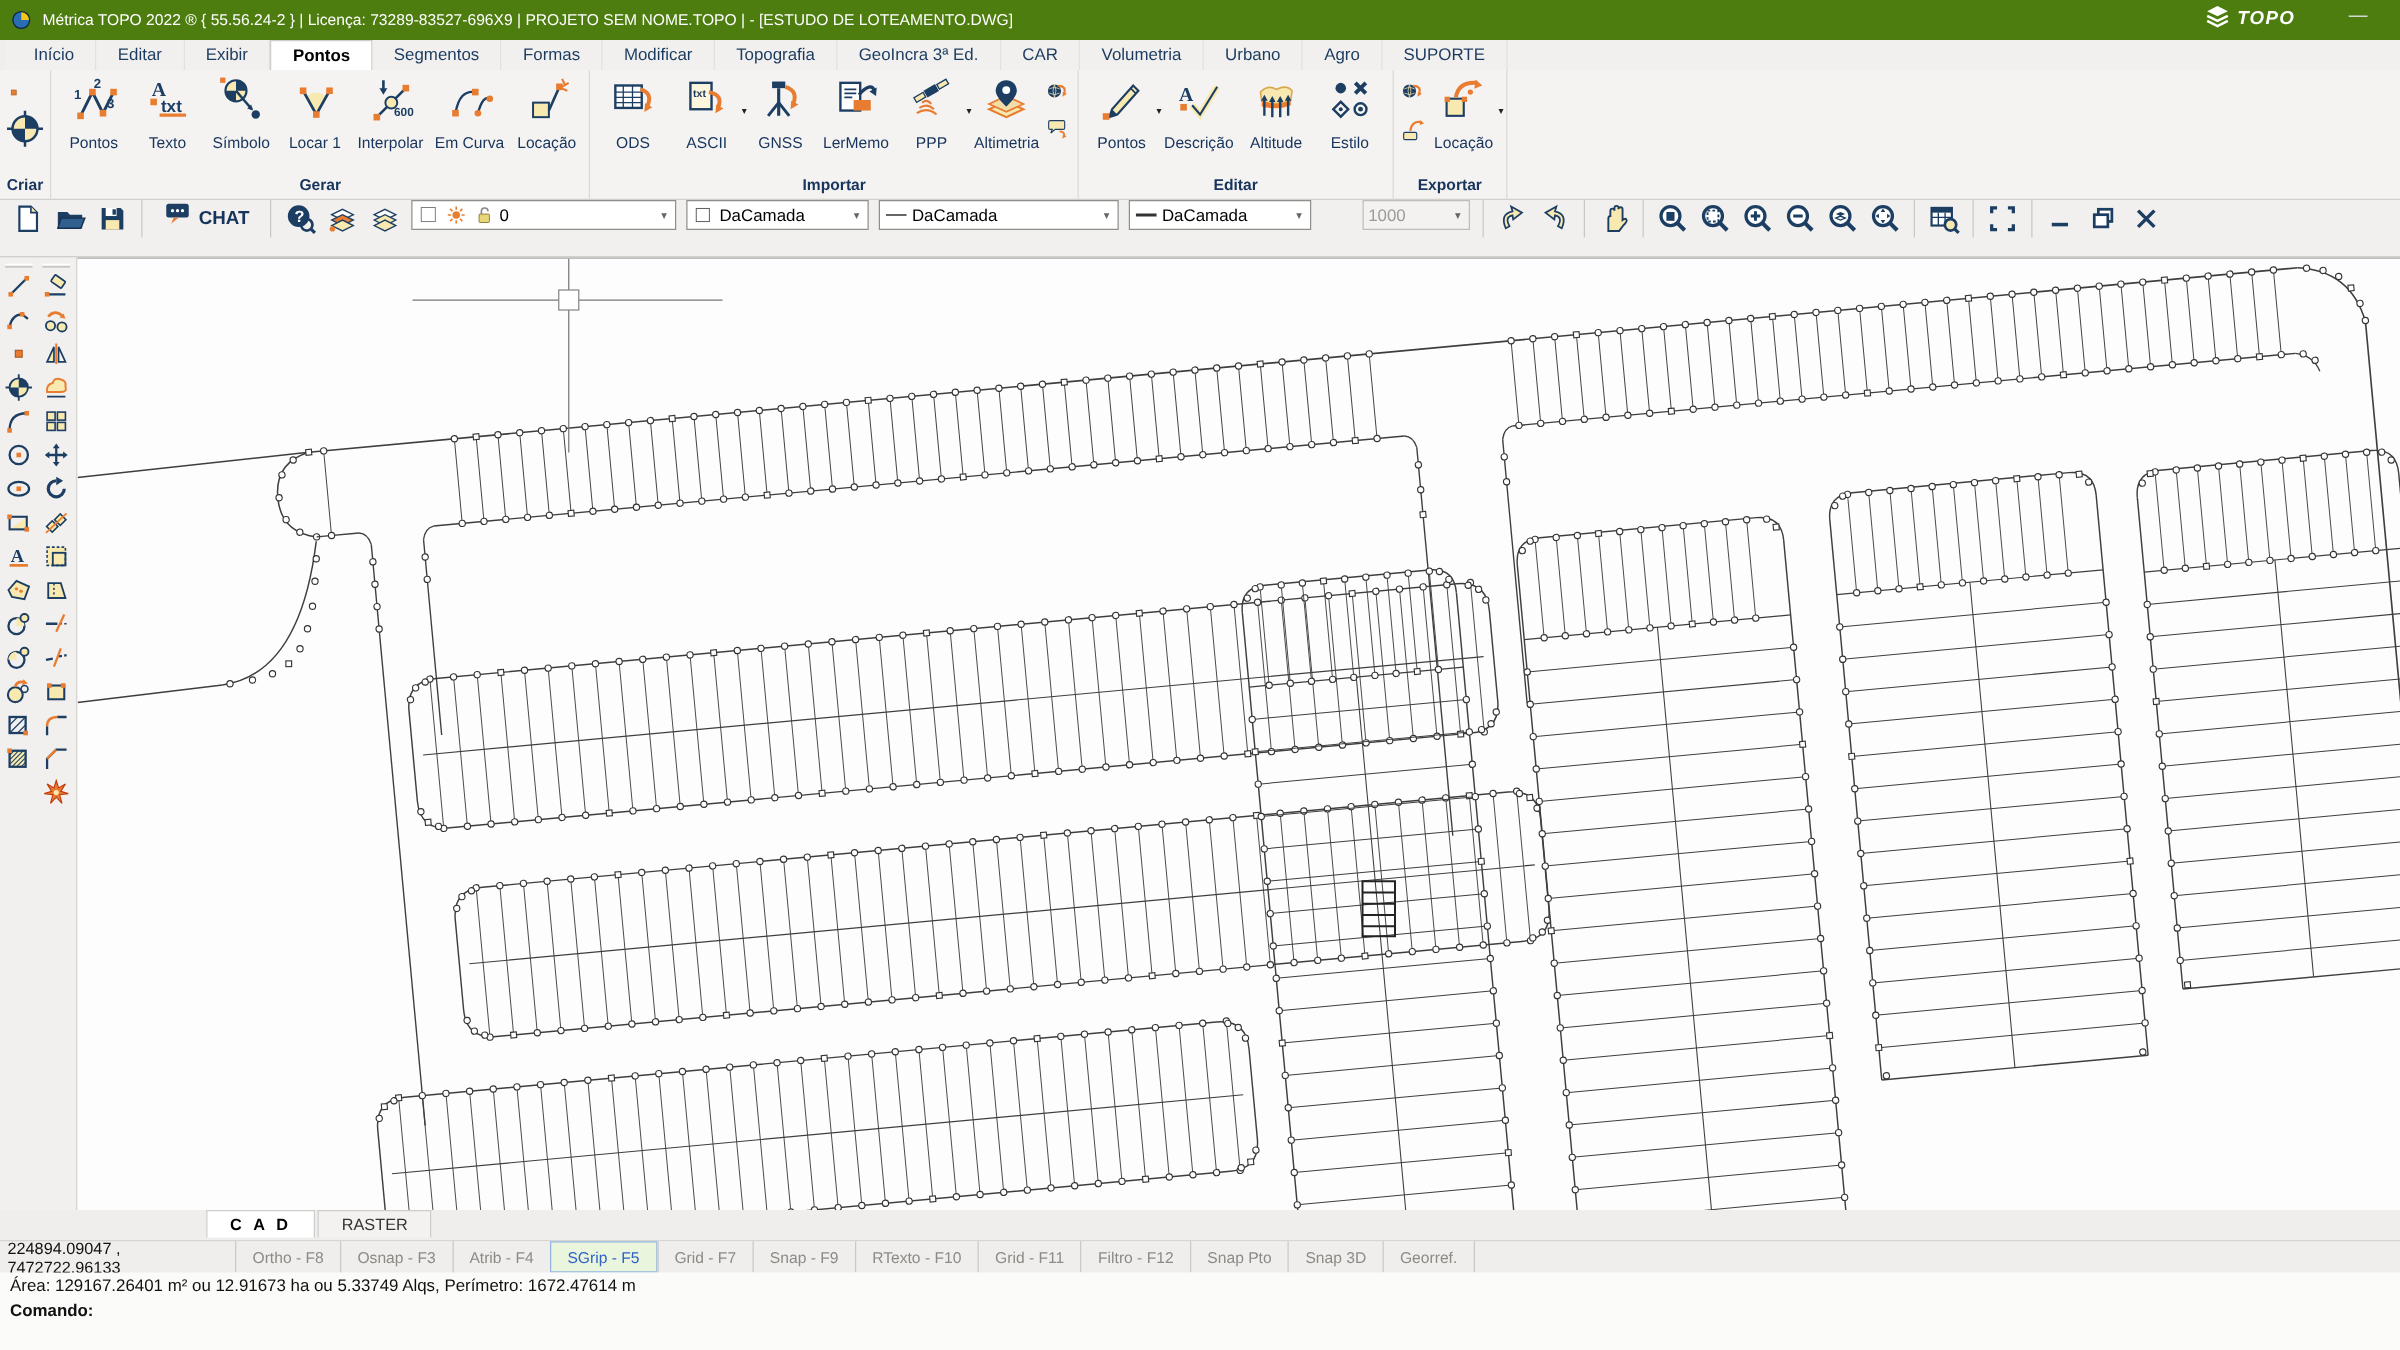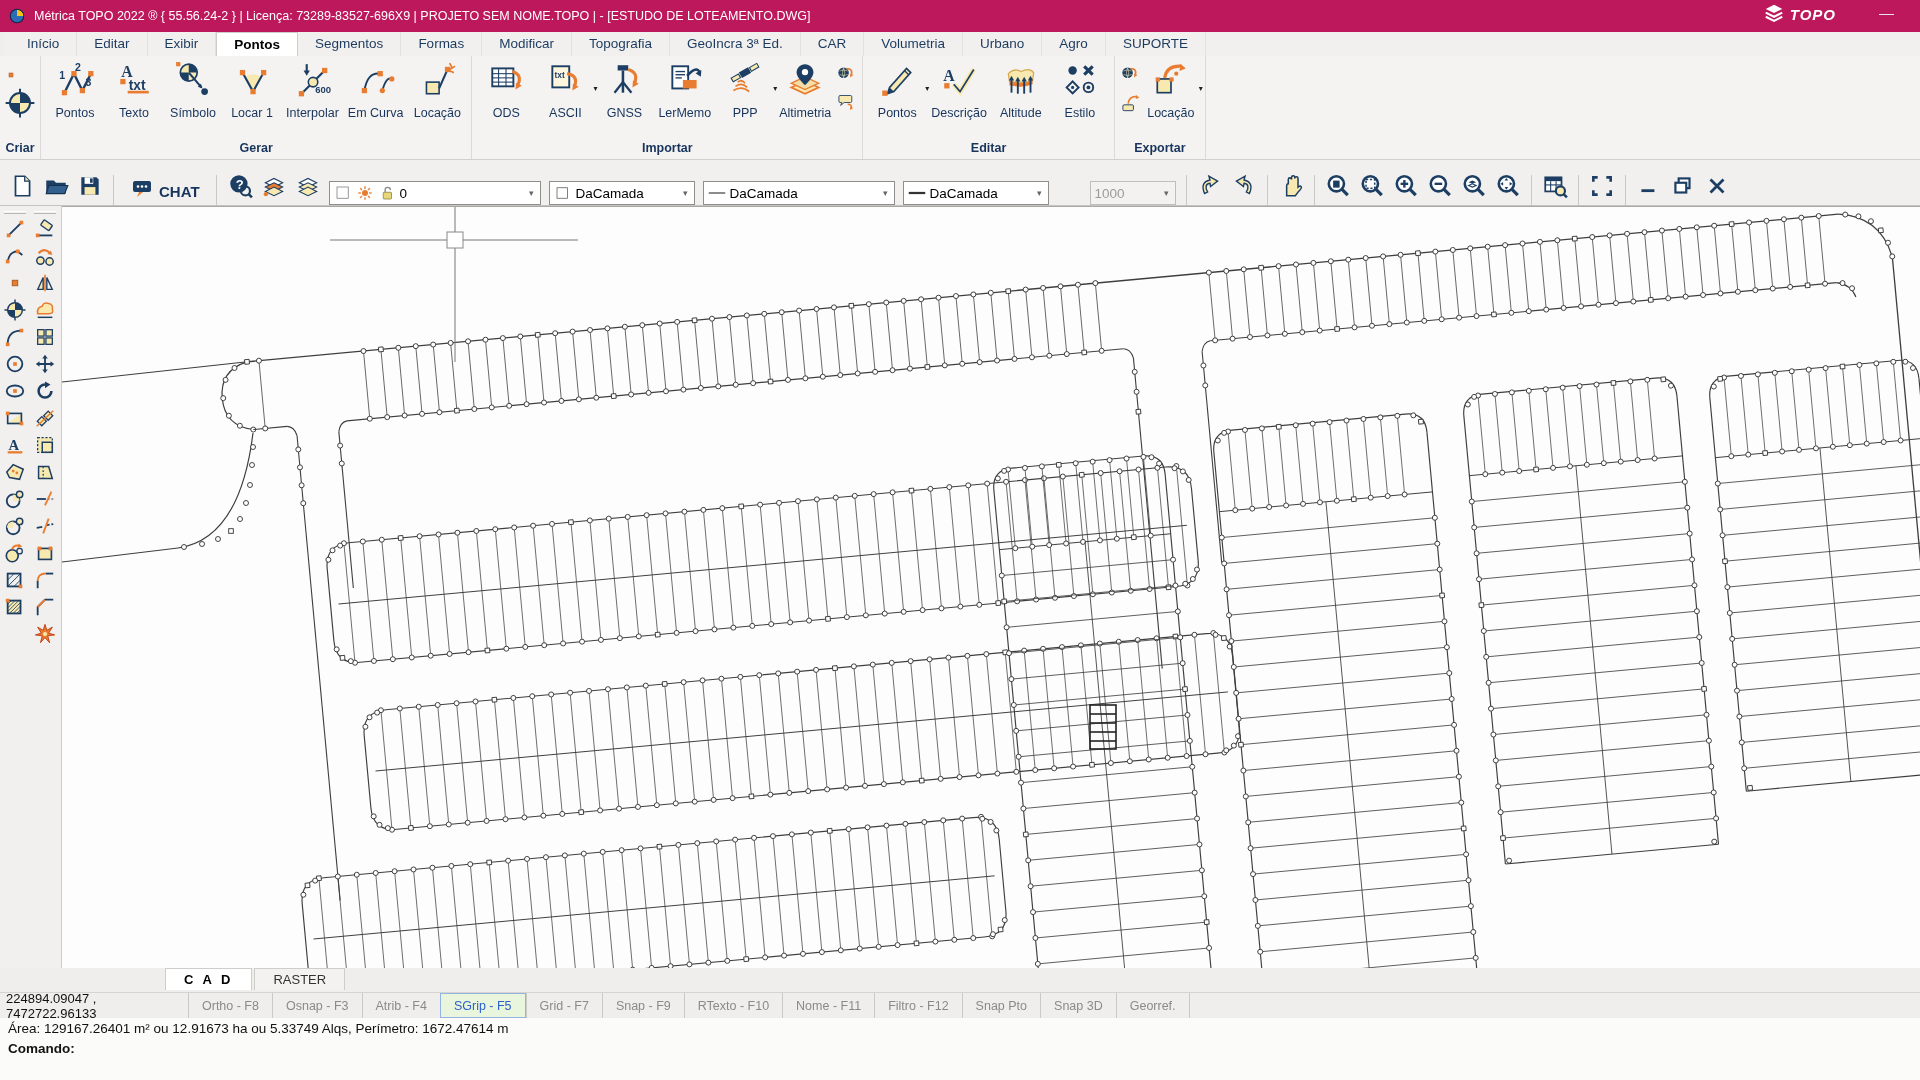--- a/index.html
+++ b/index.html
@@ -1,18 +1,18 @@
 <!DOCTYPE html>
 <html><head>
 <meta charset="utf-8">
 <style>
   *{box-sizing:border-box;margin:0;padding:0}
   html,body{width:1920px;height:1080px;overflow:hidden;font-family:"Liberation Sans",sans-serif;background:#efeeec;-webkit-font-smoothing:antialiased}
   
-  .titlebar{position:absolute;left:0;top:0;width:1920px;height:32px;background:#be185d;color:#fff;display:flex;align-items:center;gap:8px;padding-left:8px;font-size:12.5px}
+  .titlebar{position:absolute;left:0;top:0;width:1920px;height:32px;background:#4d7c0f;color:#fff;display:flex;align-items:center;gap:8px;padding-left:8px;font-size:12.5px}
   .titlebar .brand{position:absolute;right:84px;top:3px;display:flex;align-items:center;gap:5px;font-weight:bold;font-size:15px;letter-spacing:1px;font-style:italic}
   .titlebar .winmin{position:absolute;right:26px;top:4px;font-size:15px;color:#dfe6ee}
   
   .tabsrow{position:absolute;left:4px;top:32px;width:1920px;height:24px;background:#f1f0ee;display:flex;padding-left:6px}
   .tab{padding:0 17px;line-height:23px;font-size:13.5px;color:#1b3a5f;border-right:1px solid #e3e1de}
   .tab.active{background:#fff;border:1px solid #cfcdca;border-bottom:none;font-weight:bold;color:#000}
   
   .ribbon{position:absolute;left:0;top:56px;width:1920px;height:104px;background:#f4f3f1;border-bottom:1px solid #d2d0cd;display:flex}
   .rgroup{display:flex;flex-direction:column;border-right:1px solid #dcdad7;padding:2px 5px 0}
   .rbuttons{flex:1;display:flex;align-items:flex-start;gap:1px}
@@ -20,21 +20,21 @@
   .rbtn svg{width:38px;height:38px}
   .rbtn .rlabel{font-size:12.5px;color:#17345c;white-space:nowrap;margin-top:3px}
   .rbtn .caret{position:absolute;right:-3px;top:26px;font-size:8px;color:#222}
   .ministack{display:flex;flex-direction:column;gap:3px;padding-top:6px}
   .ministack .rmini svg{width:21px;height:21px}
   .rgroup.stack .rbuttons{flex-direction:column;align-items:center;gap:3px;padding-top:3px}
   .rgroup.stack .rmini:first-child svg{width:12px;height:12px}
   .rgroup.stack .rmini:last-child svg{width:30px;height:30px}
   .glabel{font-size:12.5px;font-weight:bold;color:#17345c;text-align:center;padding:3px 0 4px}
   
-  .toolbar{position:absolute;left:0;top:160px;width:1920px;height:46px;background:#f1f0ee;border-bottom:1px solid #c6c4c1;display:flex;align-items:flex-end;gap:2px;padding-left:6px}
+  .toolbar{position:absolute;left:0;top:160px;width:1920px;height:46px;background:#f1f0ee;border-bottom:1px solid #c6c4c1;display:flex;align-items:flex-start;gap:2px;padding-left:6px}
   .tbtn{width:32px;height:34px;display:flex;align-items:center;justify-content:center}
   .tbtn svg{width:26px;height:26px}
   .tsep{width:1px;height:30px;background:#c9c7c4;margin:0 5px}
   .chatbtn{display:flex;align-items:center;gap:5px;padding:0 9px;font-weight:bold;color:#17345c;font-size:15px}
   .chatbtn svg{width:24px;height:24px}
   .combo{height:24px;background:#fff;border:1px solid #908e8b;display:flex;align-items:center;gap:4px;padding:0 2px 0 4px;font-size:13.5px;color:#000;margin:0 3px}
   .combo svg{width:18px;height:18px}
   .combo .chev{margin-left:auto;color:#666;font-size:9px;padding-right:4px}
   .combo.disabled{background:#f3f2f0;color:#9d9b98;border-color:#c0beba}
   
@@ -1951,21 +1951,21 @@
 <div class="statusrow">
   <div class="coords">224894.09047 , 7472722.96133</div>
   <div id="toggles" style="display:flex">
       <div class="tog">Ortho - F8</div>
       <div class="tog">Osnap - F3</div>
       <div class="tog">Atrib - F4</div>
       <div class="tog on">SGrip - F5</div>
       <div class="tog">Grid - F7</div>
       <div class="tog">Snap - F9</div>
       <div class="tog">RTexto - F10</div>
-      <div class="tog">Nome - F11</div>
+      <div class="tog">Grid - F11</div>
       <div class="tog">Filtro - F12</div>
       <div class="tog">Snap Pto</div>
       <div class="tog">Snap 3D</div>
       <div class="tog">Georref.</div>
     </div>
 </div>
 
 <div class="infobar">
   <div>Área: 129167.26401 m² ou 12.91673 ha ou 5.33749 Alqs, Perímetro: 1672.47614 m</div>
   <div class="cmd">Comando:</div>

